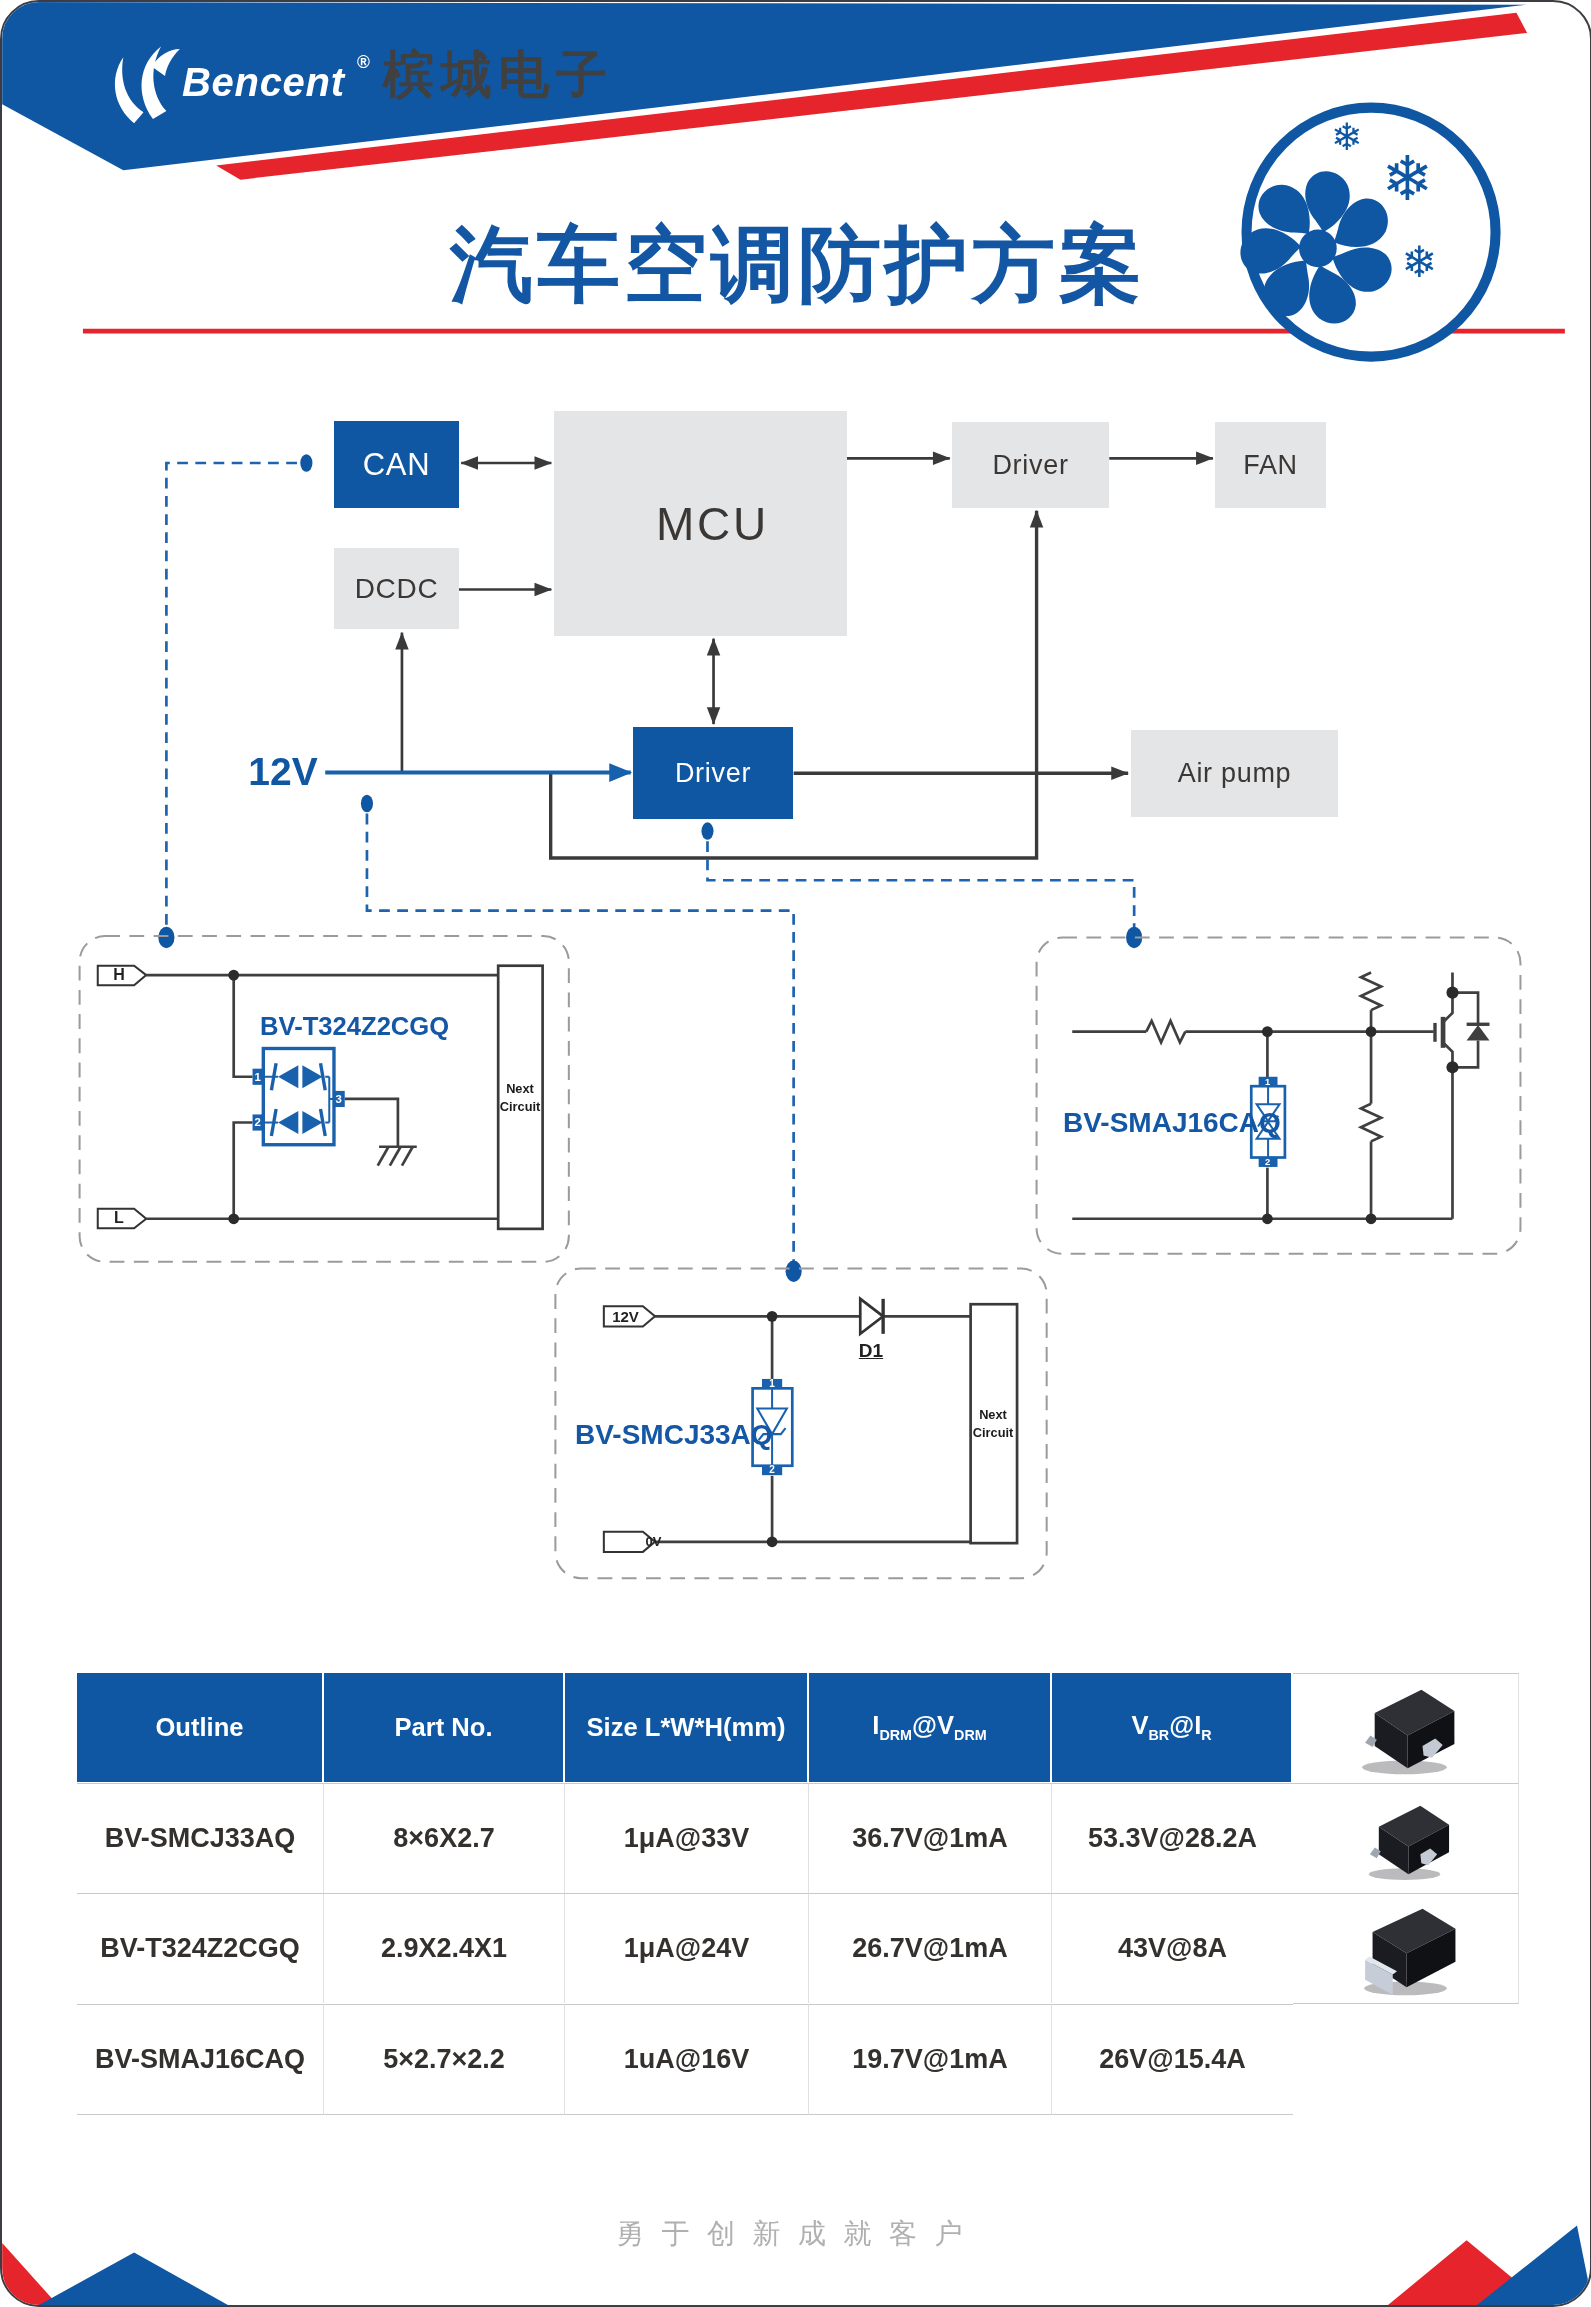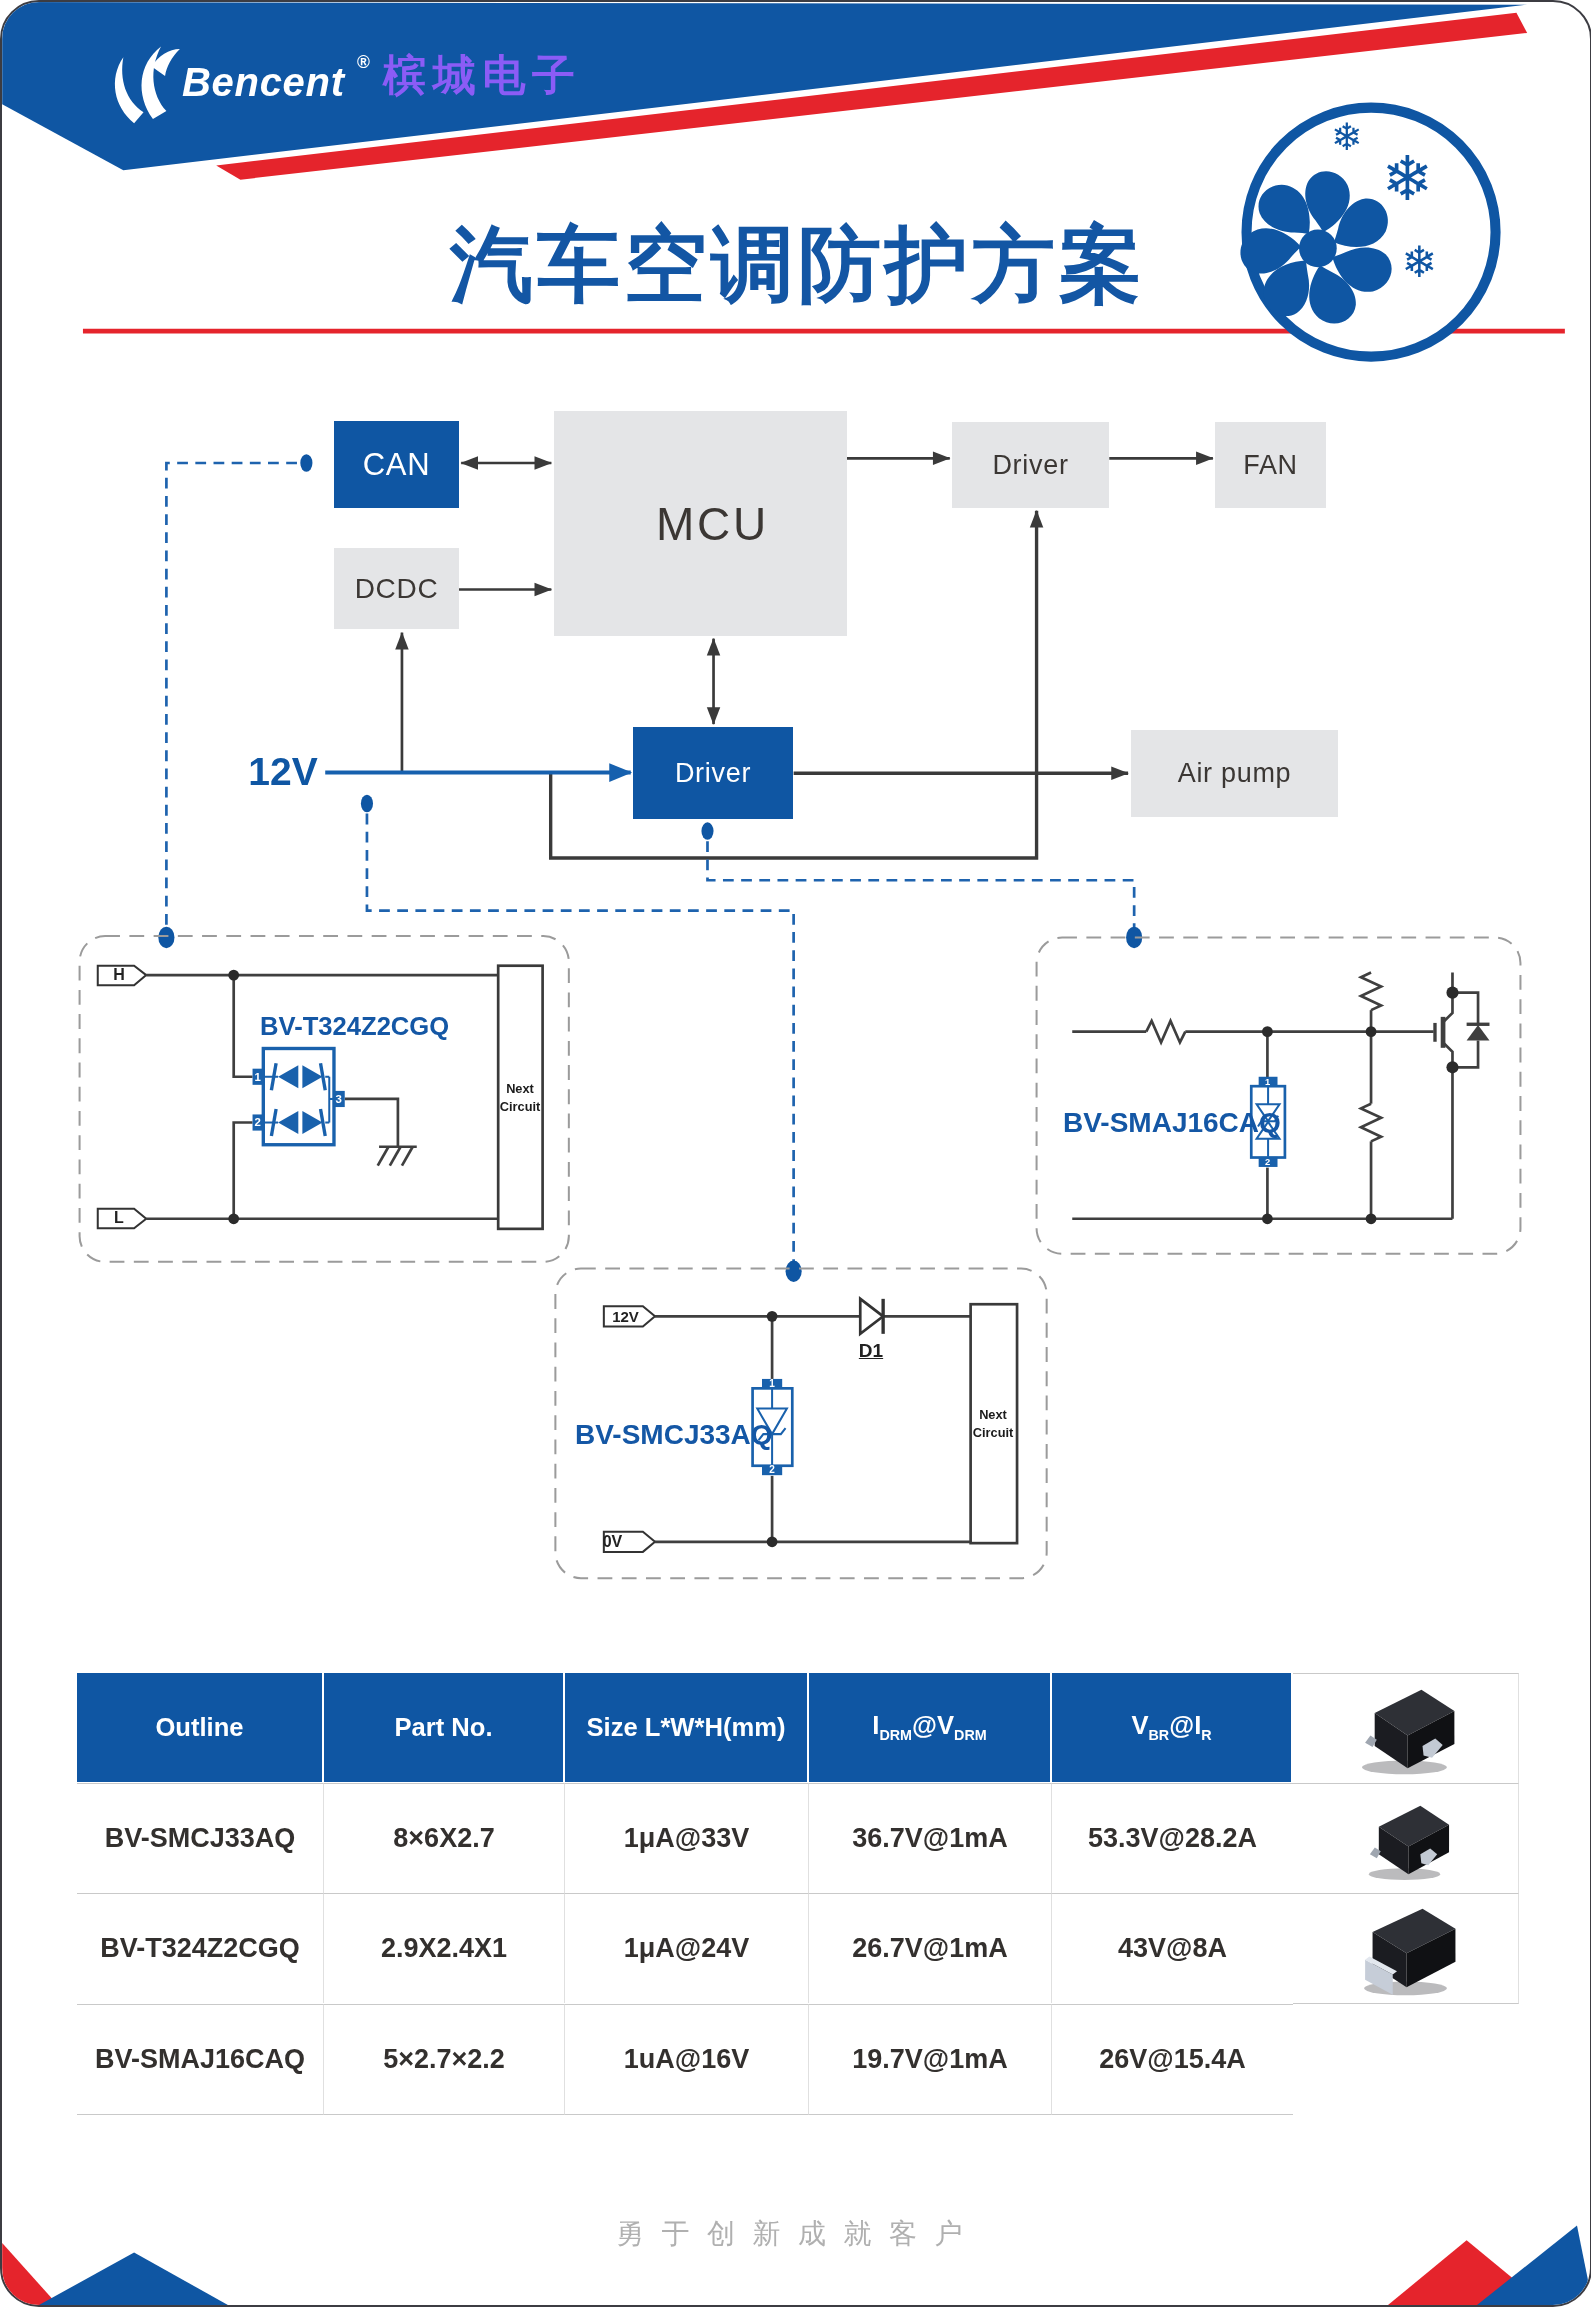--- a/index.html
+++ b/index.html
@@ -7,21 +7,21 @@
     position:relative;width:1592px;height:2307px;background:#ffffff;
     border:2.7px solid #3c3c42;border-radius:39px;overflow:hidden;box-sizing:border-box;
     font-family:"Liberation Sans","DejaVu Sans",sans-serif;
   }
   .gfx{position:absolute;left:0;top:0;}
   .abs{position:absolute;display:flex;align-items:center;justify-content:center;box-sizing:border-box;}
   .bbox{background:#E4E5E7;color:#3B3734;font-size:27px;letter-spacing:0.7px;}
   .bbox-blue{background:#0F56A3;color:#ffffff;}
   .logo-en{color:#fff;font-size:40px;font-weight:bold;font-style:italic;letter-spacing:0.7px;}
   .logo-reg{color:#fff;font-size:17.5px;font-weight:bold;}
-  .logo-cn{color:#8b5cf6;font-size:43px;font-weight:bold;letter-spacing:6.7px;}
+  .logo-cn{color:#404040;font-size:51px;font-weight:bold;letter-spacing:6.7px;}
   .page-title{color:#1356A4;font-size:83px;font-weight:bold;letter-spacing:4px;}
   .v12{color:#0F56A3;font-size:39px;font-weight:bold;}
   .part-label{color:#1457A5;font-size:25.6px;font-weight:bold;white-space:nowrap;}
   .conn-label{color:#222;font-weight:bold;}
   .next-box{flex-direction:column;color:#1b1b1b;font-size:12.8px;font-weight:bold;line-height:1.35;text-align:center;}
   .pin-num{color:#fff;font-weight:bold;}
   .d1{color:#222;font-size:19px;font-weight:bold;text-decoration:underline;}
   
   .spec-table{position:absolute;left:75px;top:1671px;width:1442px;display:grid;
     grid-template-columns:247px 241px 244px 243px 241px 226px;}
@@ -271,21 +271,21 @@
   <div class="abs next-box" style="left:496px;top:964px;width:44px;height:263px;">
     <span>Next</span>
     <span>Circuit</span>
   </div>
   <div class="abs pin-num" style="left:250px;top:1067px;width:11.4px;height:16px;font-size:11.4px;">1</div>
   <div class="abs pin-num" style="left:250px;top:1112px;width:11.4px;height:16px;font-size:11.4px;">2</div>
   <div class="abs pin-num" style="left:331px;top:1089px;width:11.4px;height:16px;font-size:11.4px;">3</div>
 
   <div class="abs part-label" style="left:573px;top:1416px;height:34px;font-size:28px;">BV-SMCJ33AQ</div>
   <div class="abs conn-label" style="left:602px;top:1303px;width:43px;height:23px;font-size:15px;">12V</div>
-  <div class="abs conn-label" style="left:589px;top:1528px;width:43px;height:23px;font-size:16px;">0V</div>
+  <div class="abs conn-label" style="left:630px;top:1528px;width:43px;height:23px;font-size:13px;">0V</div>
   <div class="abs d1" style="left:849px;top:1337px;width:40px;height:23px;">D1</div>
   <div class="abs next-box" style="left:968px;top:1302px;width:46px;height:239px;">
     <span>Next</span>
     <span>Circuit</span>
   </div>
   <div class="abs pin-num" style="left:760px;top:1376px;width:20px;height:10.8px;font-size:10px;">1</div>
   <div class="abs pin-num" style="left:760px;top:1462px;width:20px;height:10.8px;font-size:10px;">2</div>
 
   <div class="abs part-label" style="left:1061px;top:1104px;height:34px;font-size:28px;">BV-SMAJ16CAQ</div>
   <div class="abs pin-num" style="left:1256px;top:1074px;width:19px;height:10.8px;font-size:9.4px;">1</div>

